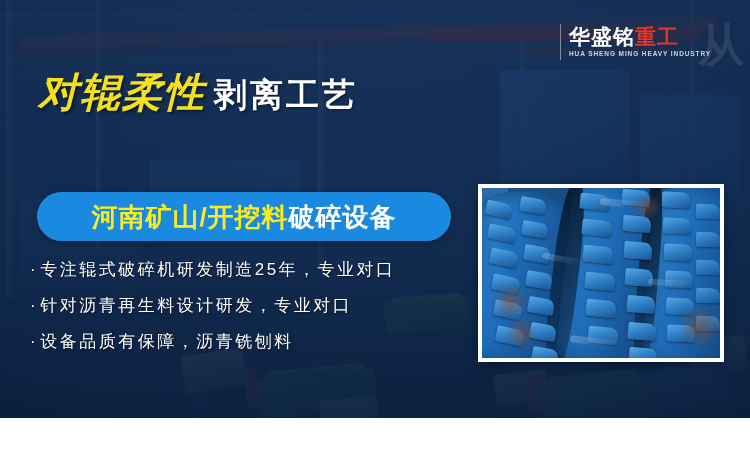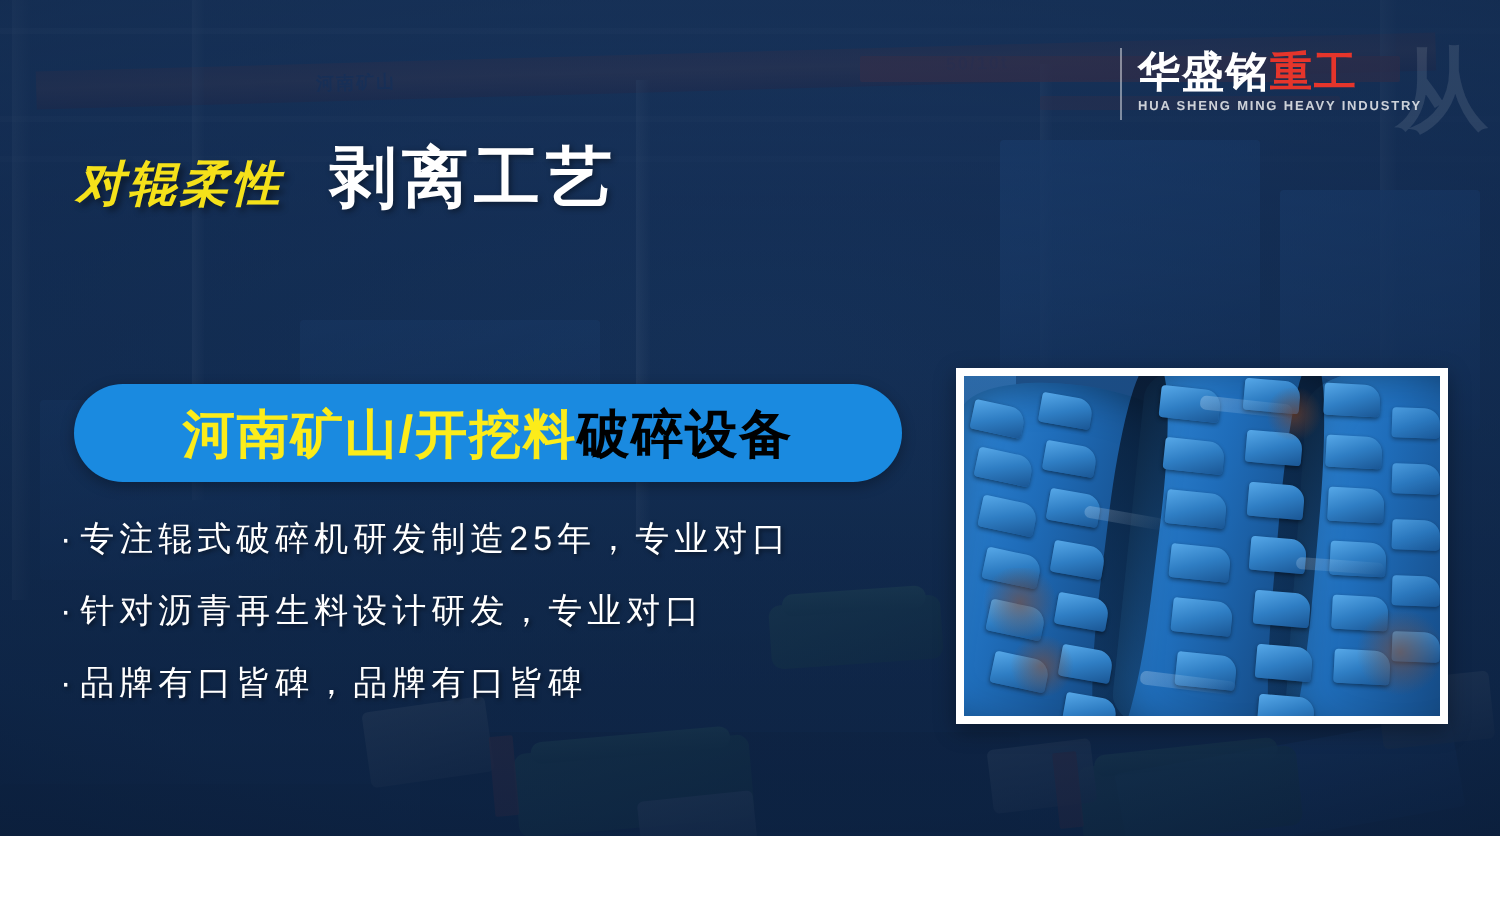--- a/index.html
+++ b/index.html
@@ -104,47 +104,47 @@
   .logo-cn .w{color:#ffffff;}
   .logo-cn .r{color:#e5352b;}
   .logo-en{
     font-size:6.5px;color:rgba(255,255,255,.78);letter-spacing:.9px;
     margin-top:4px;white-space:nowrap;font-weight:bold;
   }
 
   
   .headline{position:absolute;left:38px;top:72px;display:flex;align-items:baseline;}
   .hl-yellow{
-    font-size:24px;font-weight:bold;color:#f5e11a;letter-spacing:2px;
+    font-size:40px;font-weight:bold;color:#f5e11a;letter-spacing:2px;
     font-family:"DejaVu Sans","Liberation Sans",sans-serif;
     font-style:italic;
     text-shadow:2px 2px 3px rgba(0,0,0,.45);
     line-height:1;
   }
   .hl-white{
     font-size:33px;font-weight:bold;color:#ffffff;letter-spacing:3px;
-    margin-left:23px;line-height:1;
+    margin-left:8px;line-height:1;
     text-shadow:1px 1px 3px rgba(0,0,0,.45);
   }
   .subhead{
     position:absolute;left:40px;top:126px;
     font-size:33px;font-weight:bold;color:#ffffff;letter-spacing:4px;
     line-height:1.1;text-shadow:1px 1px 3px rgba(0,0,0,.45);
   }
 
   
   .pill{
     position:absolute;left:37px;top:192px;width:414px;height:49px;
     border-radius:25px;background:#1a8ae0;
     display:flex;align-items:center;justify-content:center;
     box-shadow:0 2px 7px rgba(0,0,0,.30);
   }
   .pill-txt{font-size:26px;font-weight:bold;letter-spacing:1px;white-space:nowrap;line-height:1;}
   .pill-txt .y{color:#fcec1a;}
-  .pill-txt .w{color:#000000;}
+  .pill-txt .w{color:#ffffff;}
 
   
   .bullets{position:absolute;left:30px;top:258px;}
   .bullet{
     display:flex;align-items:center;color:#ffffff;font-size:17px;letter-spacing:2.5px;
     margin-bottom:13px;text-shadow:1px 1px 2px rgba(0,0,0,.5);white-space:nowrap;
   }
   .bullet-dot{margin-right:2px;font-size:17px;line-height:1;}
 
   
@@ -262,21 +262,21 @@
     <div class="bullet">
       <span class="bullet-dot">·</span>
       <span>专注辊式破碎机研发制造25年，专业对口</span>
     </div>
     <div class="bullet">
       <span class="bullet-dot">·</span>
       <span>针对沥青再生料设计研发，专业对口</span>
     </div>
     <div class="bullet">
       <span class="bullet-dot">·</span>
-      <span>品牌有口皆碑，品牌有口皆碑</span>
+      <span>设备品质有保障，沥青铣刨料</span>
     </div>
   </div>
 
   <div class="photo">
     <div class="photo-inner">
       <div class="frame-edge" style="left:0;top:0;width:26px;height:178px;opacity:.45;"></div>
       <div class="frame-edge" style="right:0;top:0;width:34px;height:178px;opacity:.4;"></div>
 
       <div class="roller r1"></div>
       <div class="roller r2"></div>

